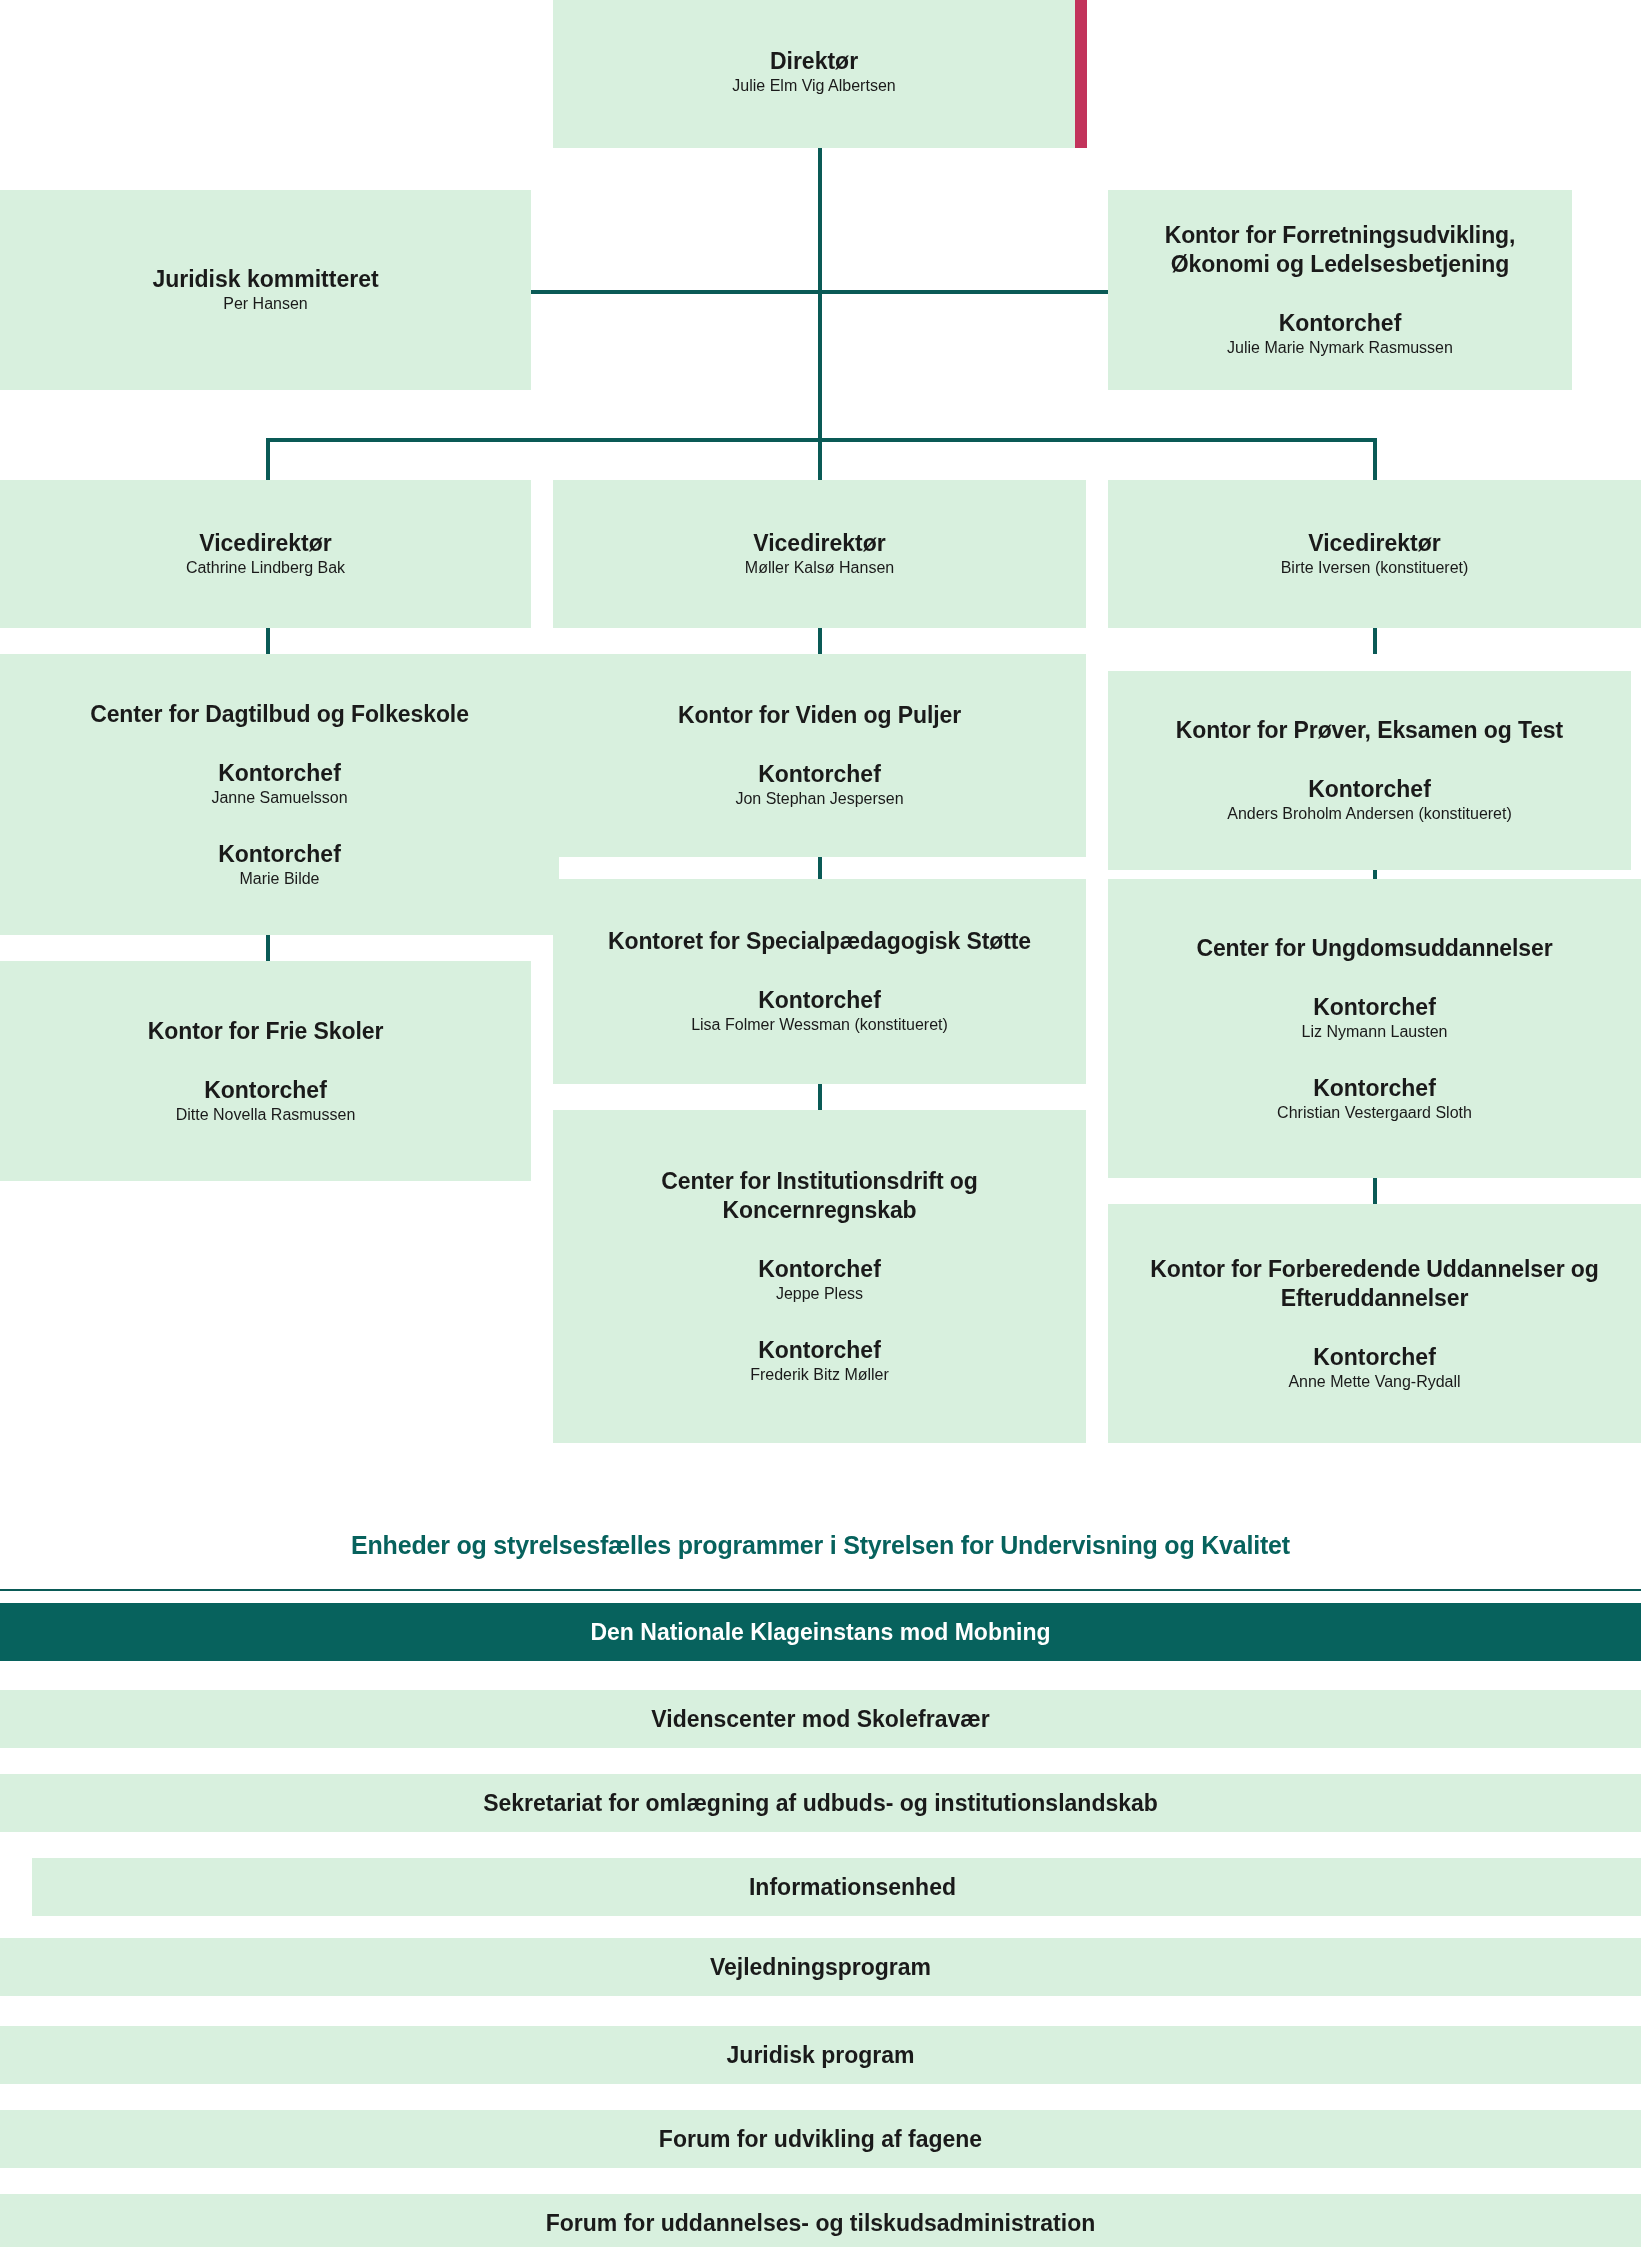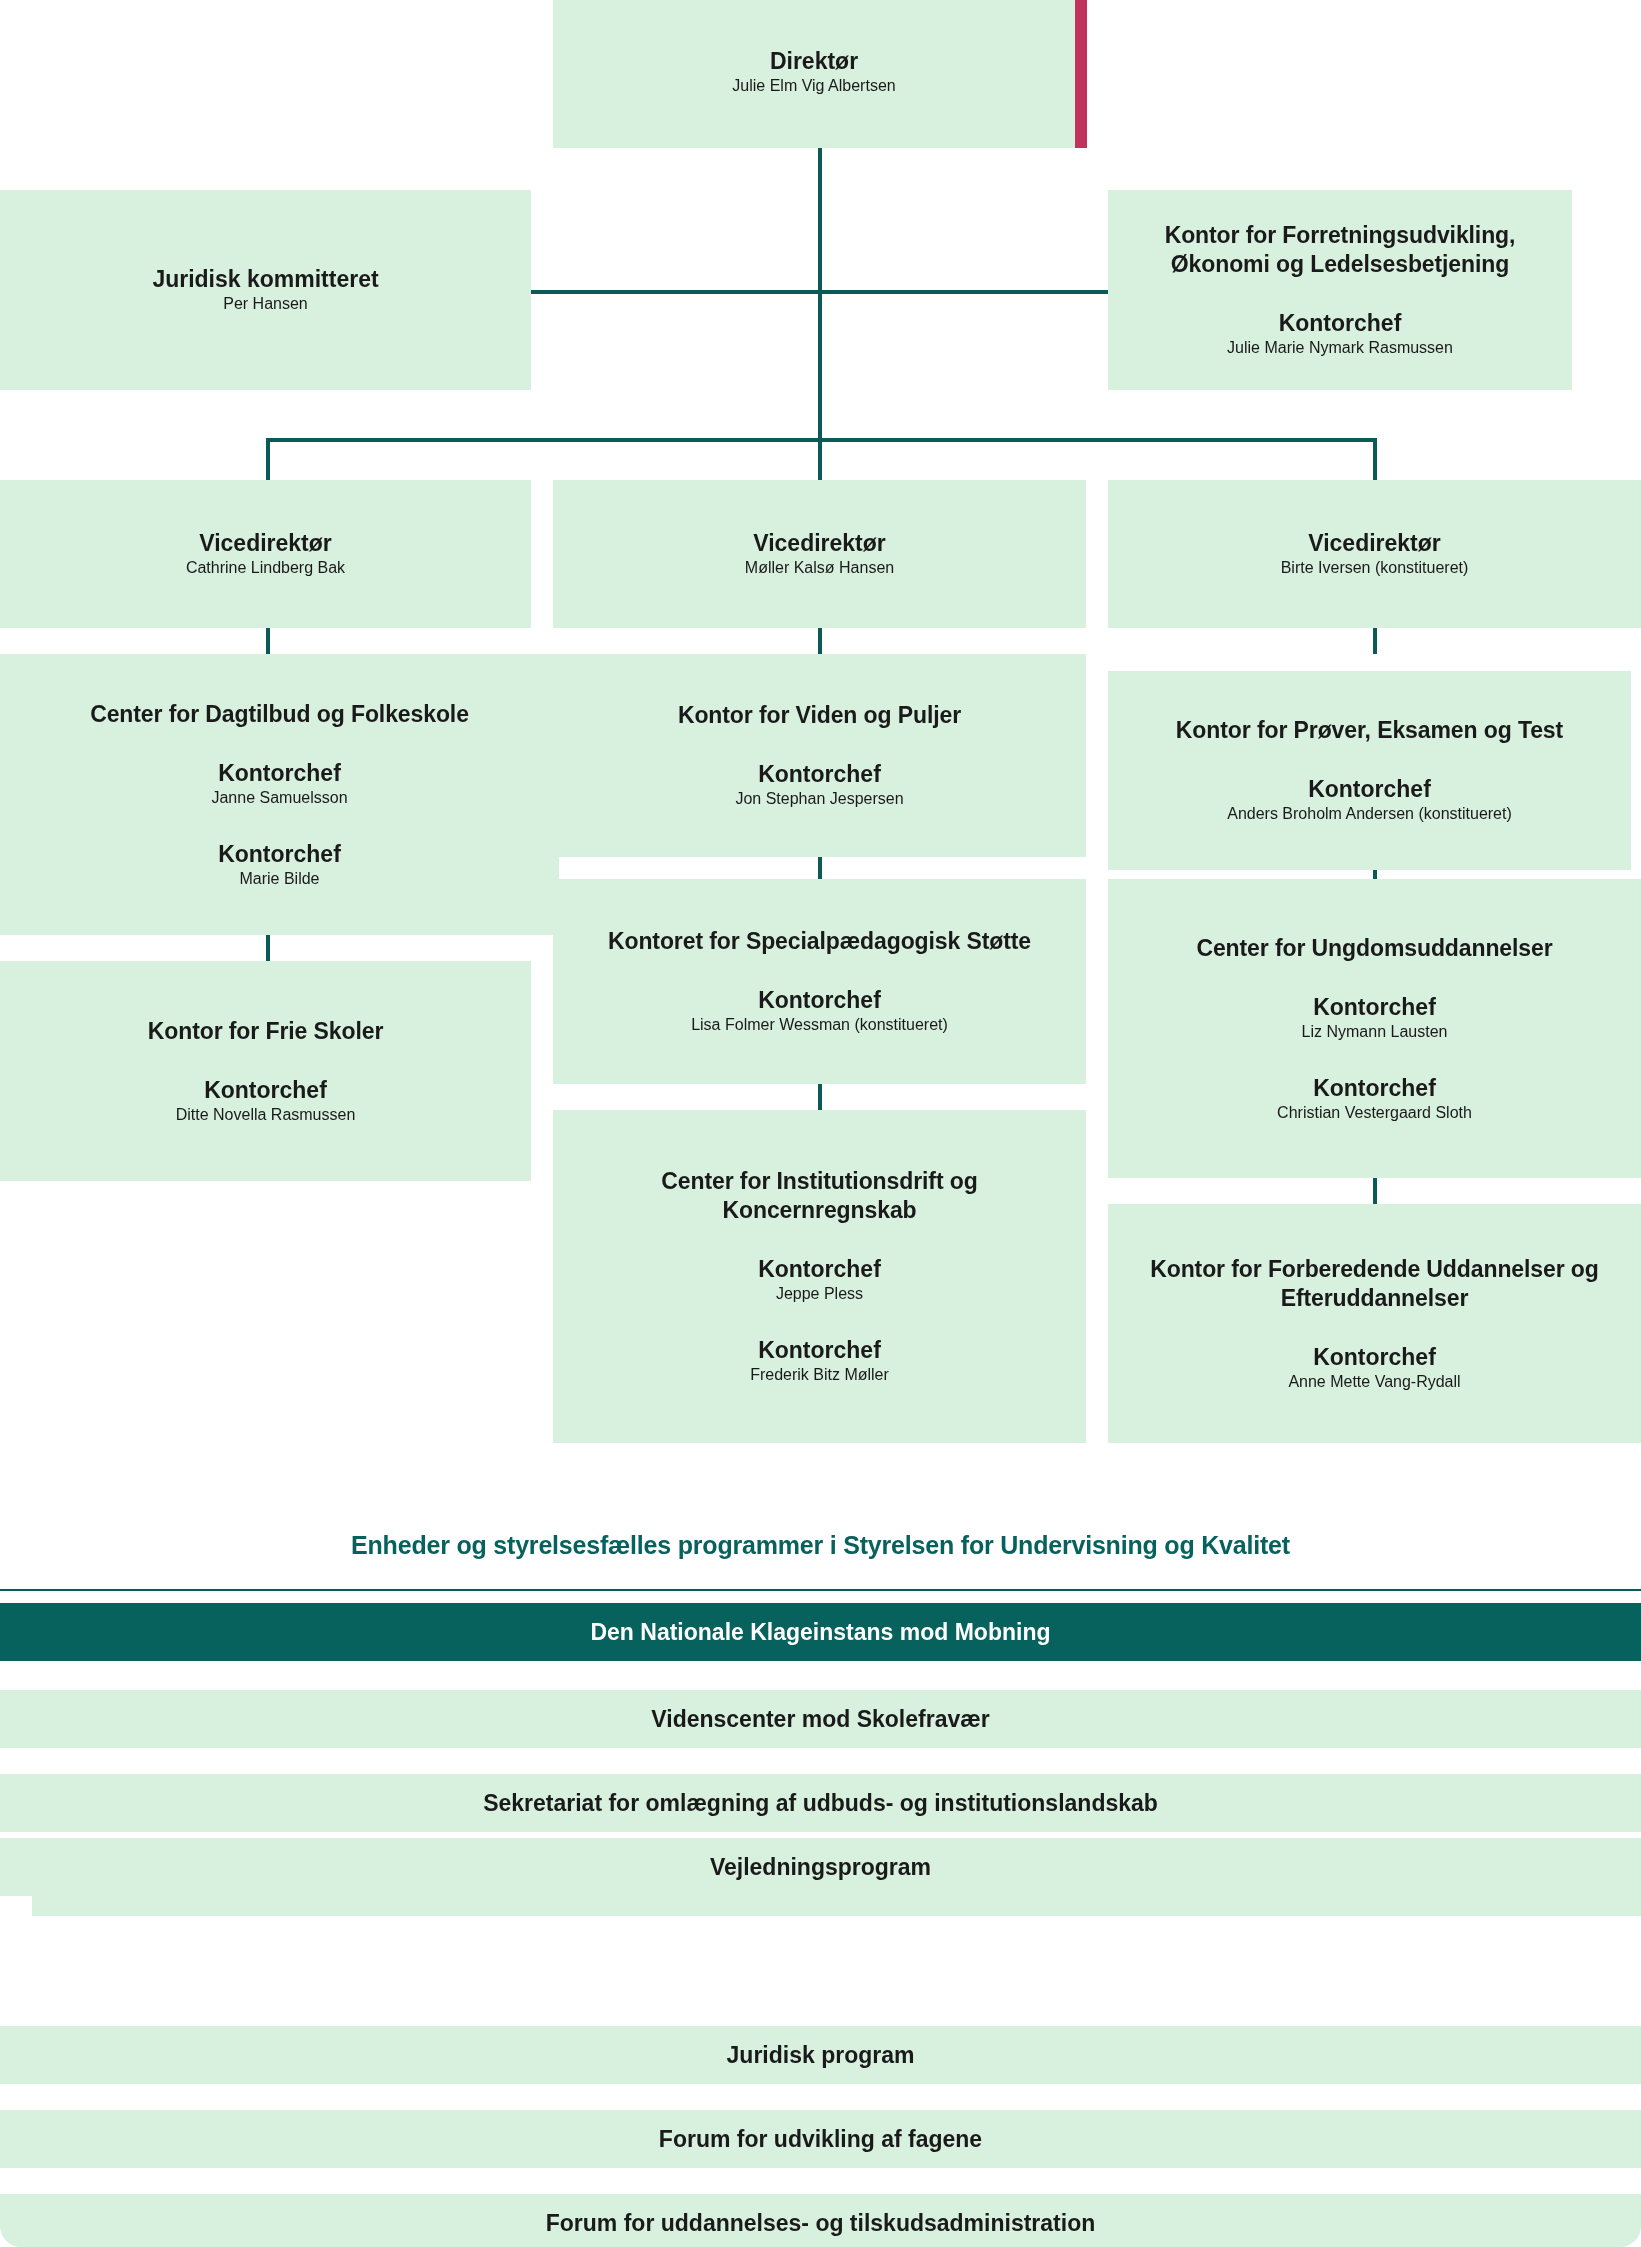--- a/index.html
+++ b/index.html
@@ -10,21 +10,20 @@
   body {
     font-family: "Liberation Sans", sans-serif;
     color: #1a1a1a;
   }
   #page {
     position: relative;
     width: 1641px;
     height: 2247px;
     overflow: hidden;
     background: #ffffff;
-    border-radius: 21px;
   }
 
   
   .box {
     position: absolute;
     background: #d8f0de;
     box-sizing: border-box;
     display: flex;
     flex-direction: column;
     align-items: center;
@@ -241,21 +240,21 @@
   </div>
   <div class="unit-row" style="top:1690px;">
     <span>Videnscenter mod Skolefravær</span>
   </div>
   <div class="unit-row" style="top:1774px;">
     <span>Sekretariat for omlægning af udbuds- og institutionslandskab</span>
   </div>
   <div class="unit-row" style="top:1858px;margin-left:32px;">
     <span>Informationsenhed</span>
   </div>
-  <div class="unit-row" style="top:1838px;">
+  <div class="unit-row" style="top:1938px;">
     <span>Vejledningsprogram</span>
   </div>
   <div class="unit-row" style="top:2026px;">
     <span>Juridisk program</span>
   </div>
   <div class="unit-row" style="top:2110px;">
     <span>Forum for udvikling af fagene</span>
   </div>
   <div class="unit-row" style="top:2194px;">
     <span>Forum for uddannelses- og tilskudsadministration</span>

